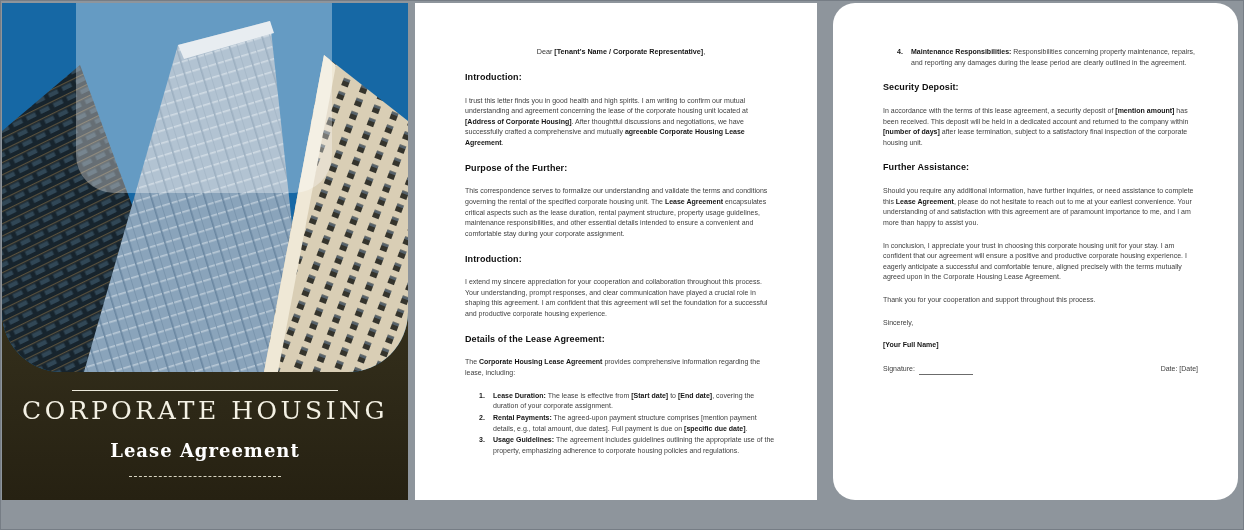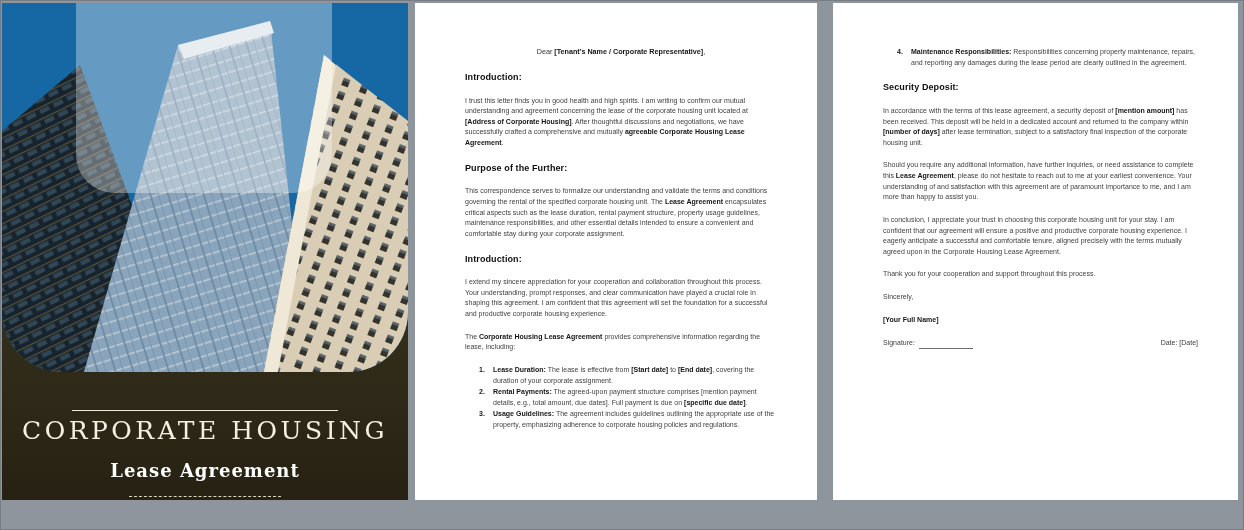--- a/index.html
+++ b/index.html
@@ -15,41 +15,41 @@
   .cover{
     left:2px; width:406px;
     background:linear-gradient(180deg,#4a4329 0%, #3a3520 48%, #262112 100%);
     overflow:hidden;
   }
   .photo{
     position:absolute; top:0; left:0; width:406px; height:369px;
     border-radius:0 0 60px 60px; overflow:hidden;
   }
   .photo svg{display:block; width:100%; height:100%;}
-  .cover-text{position:absolute; top:387px; left:0; right:0; text-align:center;margin-top:20px;}
+  .cover-text{position:absolute; top:387px; left:0; right:0; text-align:center;}
   .rule-top{width:266px; border-top:1.5px solid #ece9db; margin:0 auto 5px;}
   .cover-title{
     font-family:"DejaVu Serif","Liberation Serif",serif;
     font-size:25px; letter-spacing:3.5px; color:#f4f1e4; font-weight:400;
     white-space:nowrap;
   }
   .cover-subtitle{
     font-family:"DejaVu Serif","Liberation Serif",serif;
     font-size:18px; font-weight:bold; color:#ffffff; letter-spacing:1px;
     margin-top:15px;
   }
   .rule-bottom{width:152px; border-top:1px dashed #d8d5c2; margin:15px auto 0;}
 
   
   .doc{
     background:#ffffff; color:#3e3e3e;
     font-size:7px; line-height:1.52;
   }
   .page1{left:415px; width:402px;}
-  .page2{left:833px; width:405px;}
+  .page2{left:833px; width:405px;border-radius:22px;}
   .inner{padding:44px 40px 0 50px;}
   .salutation{text-align:center; font-size:7.2px; margin:0 0 4px; color:#333;}
   .doc h2{
     font-size:9px; font-weight:bold; color:#0f0f0f;
     margin:13px 0 11px; letter-spacing:0.1px;
   }
   .doc p{margin:0 0 12px;}
   .b{font-weight:bold; color:#151515;}
   .dlist{list-style:none; margin:2px 0 10px; padding:0 0 0 14px;}
   .dlist li{display:flex; margin-bottom:1px;}
@@ -111,20 +111,21 @@
 
       <h2>Introduction:</h2>
       <p><span>I trust this letter finds you in good health and high spirits. I am writing to confirm our mutual understanding and agreement concerning the lease of the corporate housing unit located at </span><span class="b">[Address of Corporate Housing]</span><span>. After thoughtful discussions and negotiations, we have successfully crafted a comprehensive and mutually </span><span class="b">agreeable Corporate Housing Lease Agreement</span><span>.</span></p>
 
       <h2>Purpose of the Further:</h2>
       <p><span>This correspondence serves to formalize our understanding and validate the terms and conditions governing the rental of the specified corporate housing unit. The </span><span class="b">Lease Agreement</span><span> encapsulates critical aspects such as the lease duration, rental payment structure, property usage guidelines, maintenance responsibilities, and other essential details intended to ensure a convenient and comfortable stay during your corporate assignment.</span></p>
 
       <h2>Introduction:</h2>
       <p><span>I extend my sincere appreciation for your cooperation and collaboration throughout this process. Your understanding, prompt responses, and clear communication have played a crucial role in shaping this agreement. I am confident that this agreement will set the foundation for a successful and productive corporate housing experience.</span></p>
 
+      <h2>Details of the Lease Agreement:</h2>
       <p><span>The </span><span class="b">Corporate Housing Lease Agreement</span><span> provides comprehensive information regarding the lease, including:</span></p>
 
       <ol class="dlist">
         <li>
           <span class="num">1.</span>
           <span class="li-body"><span class="b">Lease Duration:</span><span> The lease is effective from </span><span class="b">[Start date]</span><span> to </span><span class="b">[End date]</span><span>, covering the duration of your corporate assignment.</span></span>
         </li>
         <li>
           <span class="num">2.</span>
           <span class="li-body"><span class="b">Rental Payments:</span><span> The agreed-upon payment structure comprises [mention payment details, e.g., total amount, due dates]. Full payment is due on </span><span class="b">[specific due date]</span><span>.</span></span>
@@ -142,20 +143,21 @@
       <ol class="dlist" style="margin-top:0;">
         <li>
           <span class="num">4.</span>
           <span class="li-body"><span class="b">Maintenance Responsibilities:</span><span> Responsibilities concerning property maintenance, repairs, and reporting any damages during the lease period are clearly outlined in the agreement.</span></span>
         </li>
       </ol>
 
       <h2>Security Deposit:</h2>
       <p><span>In accordance with the terms of this lease agreement, a security deposit of </span><span class="b">[mention amount]</span><span> has been received. This deposit will be held in a dedicated account and returned to the company within </span><span class="b">[number of days]</span><span> after lease termination, subject to a satisfactory final inspection of the corporate housing unit.</span></p>
 
+      <h2>Further Assistance:</h2>
       <p><span>Should you require any additional information, have further inquiries, or need assistance to complete this </span><span class="b">Lease Agreement</span><span>, please do not hesitate to reach out to me at your earliest convenience. Your understanding of and satisfaction with this agreement are of paramount importance to me, and I am more than happy to assist you.</span></p>
 
       <p><span>In conclusion, I appreciate your trust in choosing this corporate housing unit for your stay. I am confident that our agreement will ensure a positive and productive corporate housing experience. I eagerly anticipate a successful and comfortable tenure, aligned precisely with the terms mutually agreed upon in the Corporate Housing Lease Agreement.</span></p>
       <p class="thanks">Thank you for your cooperation and support throughout this process.</p>
 
       <p class="sincerely">Sincerely,</p>
       <p class="fullname">[Your Full Name]</p>
 
       <div class="sig-row">
         <span>Signature:</span>

